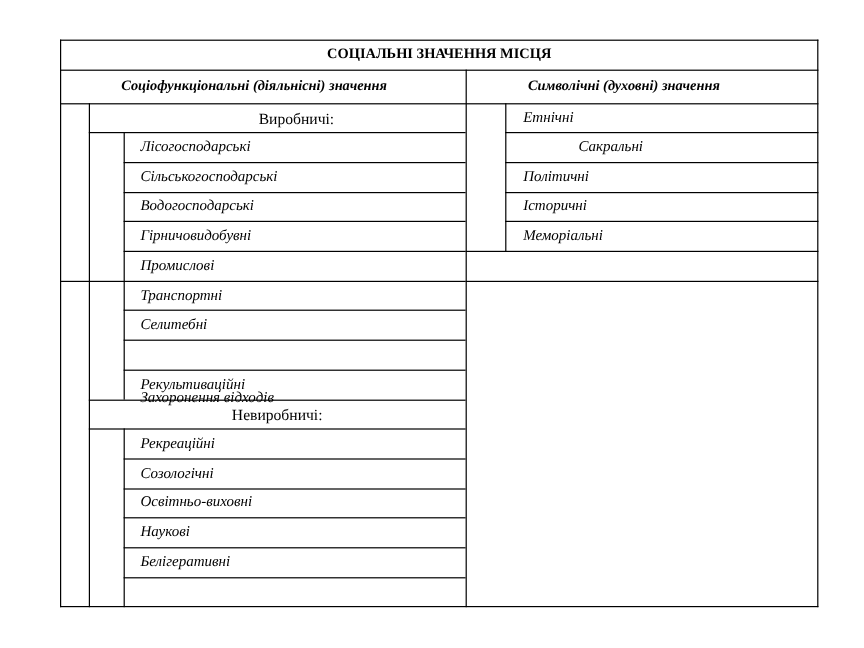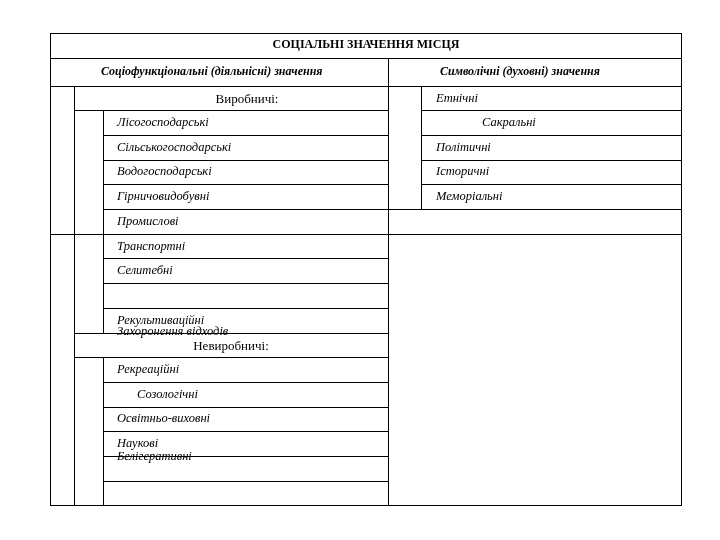--- a/index.html
+++ b/index.html
@@ -56,27 +56,27 @@
   <div class="txt it" style="left:117px;top:305px;margin-top:20px;">Захоронення відходів</div>
   <div class="ln h" style="left:103px;top:308px;width:285px;"></div>
   <div class="txt it" style="left:117px;top:314px;">Рекультиваційні</div>
   <div class="ln h" style="left:74px;top:333px;width:314px;"></div>
 
   <div class="txt grp" style="left:74px;width:314px;text-align:center;top:339px;">Невиробничі:</div>
   <div class="ln h" style="left:74px;top:357px;width:314px;"></div>
 
   <div class="txt it" style="left:117px;top:363px;">Рекреаційні</div>
   <div class="ln h" style="left:103px;top:382px;width:285px;"></div>
-  <div class="txt it" style="left:117px;top:388px;margin-left:20px;">Созологічні</div>
+  <div class="txt it" style="left:117px;top:388px;">Созологічні</div>
   <div class="ln h" style="left:103px;top:407px;width:285px;"></div>
   <div class="txt it" style="left:117px;top:412px;text-align:center;">Освітньо-виховні</div>
   <div class="ln h" style="left:103px;top:431px;width:285px;"></div>
   <div class="txt it" style="left:117px;top:437px;">Наукові</div>
   <div class="ln h" style="left:103px;top:456px;width:285px;"></div>
-  <div class="txt it" style="left:117px;top:450px;">Белігеративні</div>
+  <div class="txt it" style="left:117px;top:462px;">Белігеративні</div>
   <div class="ln h" style="left:103px;top:481px;width:285px;"></div>
 
   <div class="ln v" style="left:421px;top:86px;height:124px;"></div>
 
   <div class="txt it" style="left:436px;top:92px;">Етнічні</div>
   <div class="ln h" style="left:421px;top:110px;width:261px;"></div>
   <div class="txt it" style="left:436px;top:116px;margin-left:46px;">Сакральні</div>
   <div class="ln h" style="left:421px;top:135px;width:261px;"></div>
   <div class="txt it" style="left:436px;top:141px;">Політичні</div>
   <div class="ln h" style="left:421px;top:160px;width:261px;"></div>

